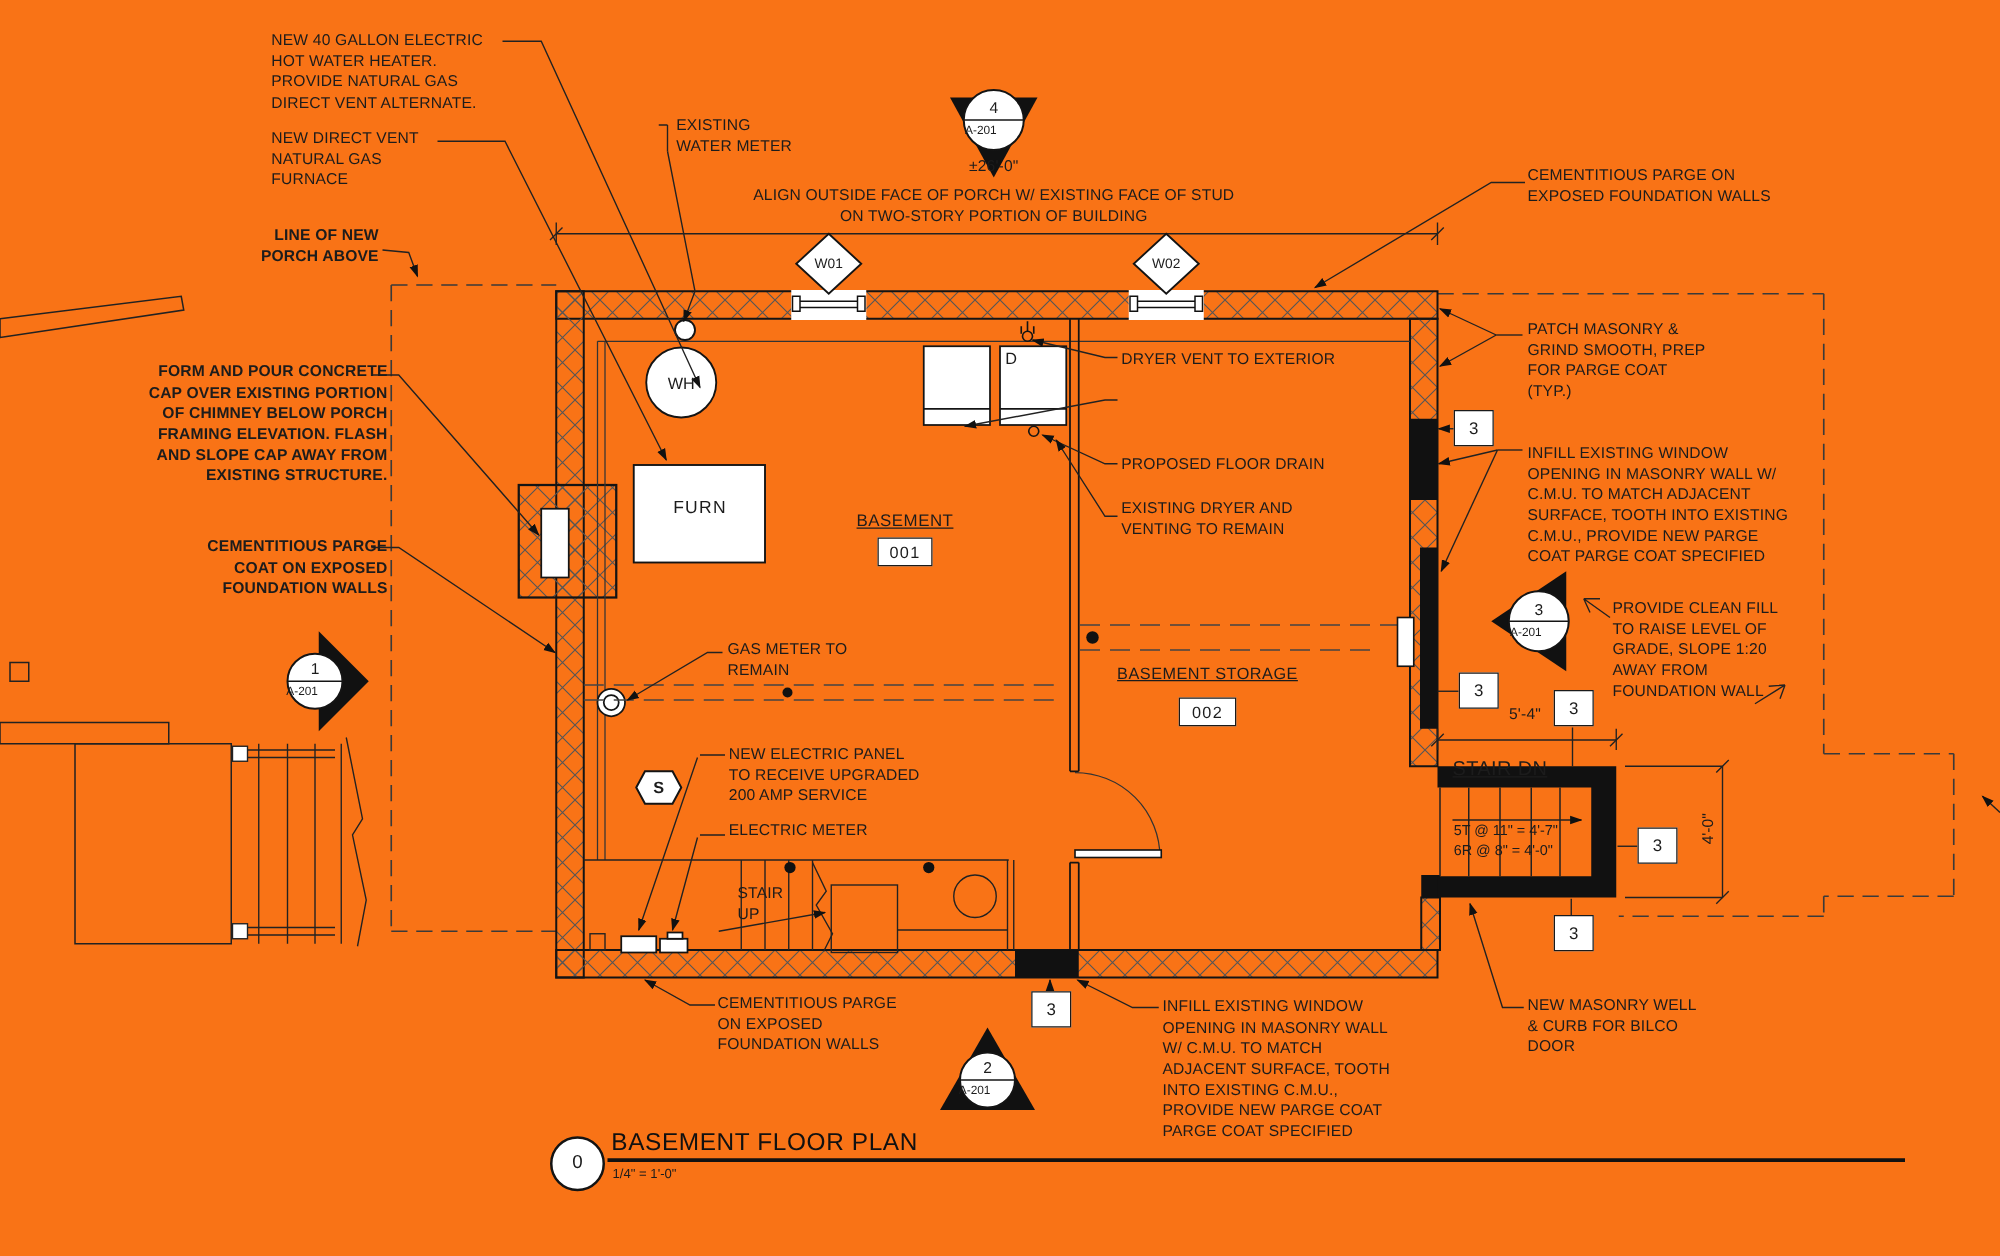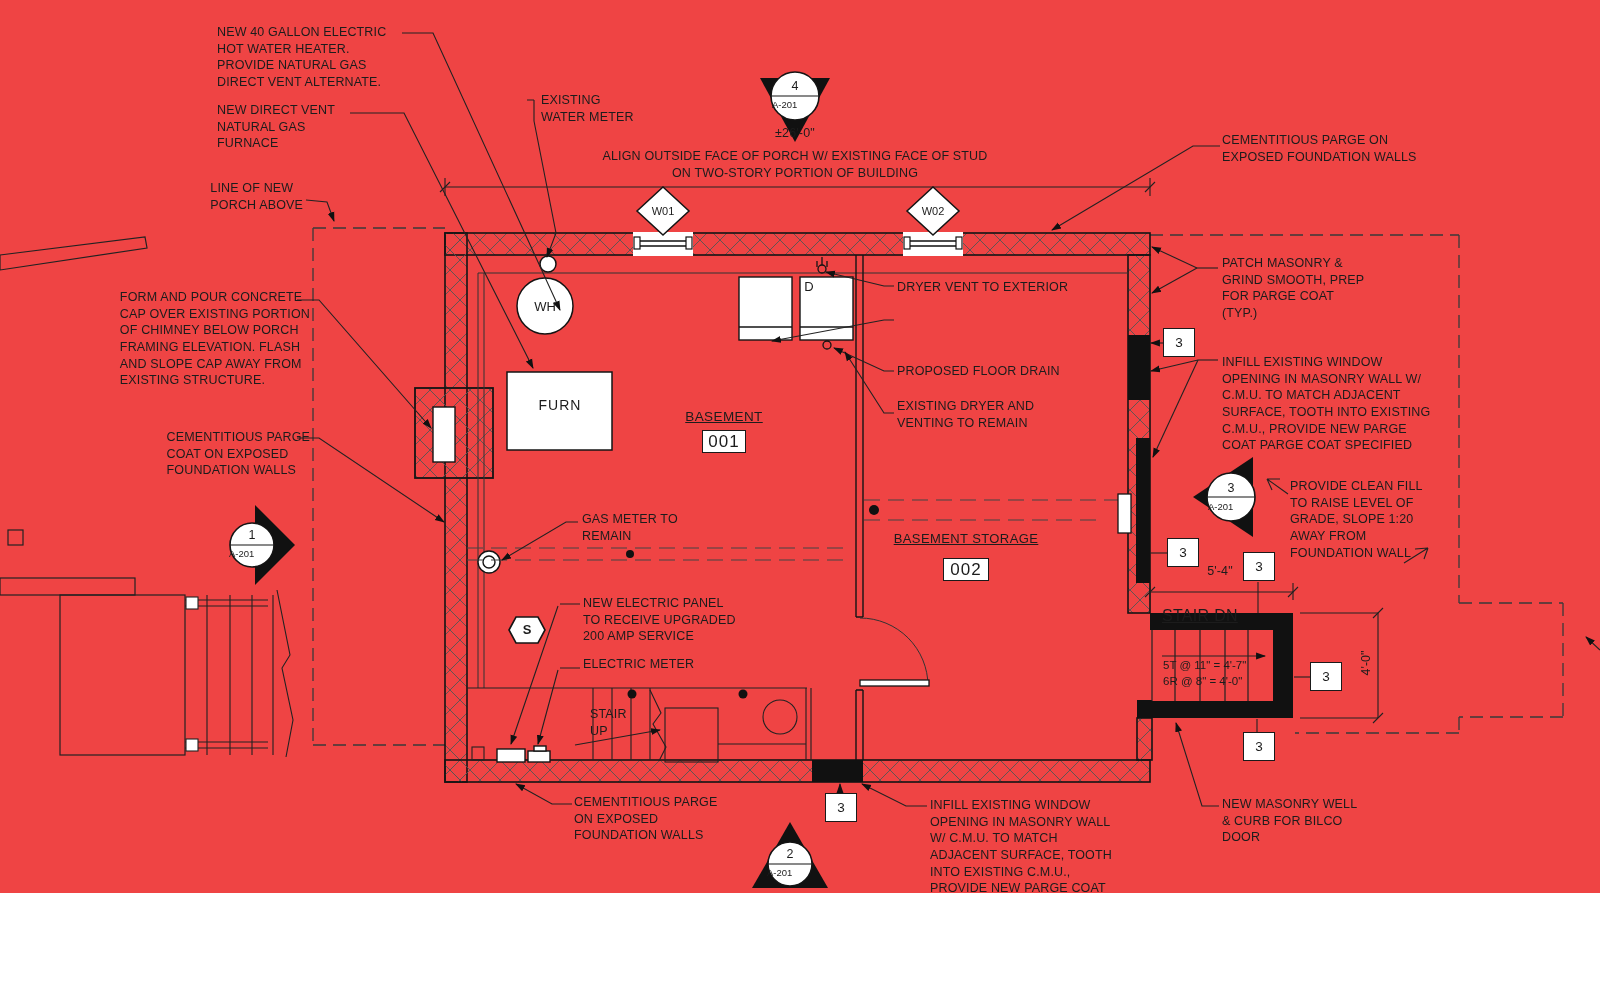--- a/index.html
+++ b/index.html
@@ -1,30 +1,30 @@
 <!DOCTYPE html>
 <html><head>
 <meta charset="utf-8">
 <style>
   html,body{margin:0;padding:0;background:#fff;}
-  #sheet{position:relative;width:1600px;height:893px;background:#ef4444;overflow:hidden;
+  #sheet{position:relative;width:1600px;height:1005px;background:#f97316;overflow:hidden;
          font-family:"Liberation Sans",sans-serif;color:#1c1c1c;}
   #plan-svg{position:absolute;left:0;top:0;}
   .ann{position:absolute;font-size:12.5px;line-height:1.33;letter-spacing:.15px;
        white-space:pre-line;color:#1c1c1c;}
-  .r{}
+  .r{text-align:right;font-weight:bold;}
   .c{text-align:center;}
   .keynote{position:absolute;width:30px;height:27px;border:1.6px solid #1a1a1a;background:#fff;
            display:flex;align-items:center;justify-content:center;font-size:13.5px;}
   .tag{position:absolute;font-size:11px;text-align:center;}
   .mnum{position:absolute;font-size:12.5px;text-align:center;}
   .msheet{position:absolute;font-size:9.5px;text-align:left;}
   .roomname{position:absolute;font-size:13.5px;text-align:center;text-decoration:underline;letter-spacing:.4px;}
   .roombox{position:absolute;border:1.5px solid #1a1a1a;background:#fff;display:flex;
-           align-items:center;justify-content:center;font-size:17px;letter-spacing:1px;text-align:right;}
+           align-items:center;justify-content:center;font-size:13px;letter-spacing:1px;text-align:right;}
   .equip{position:absolute;font-size:13px;text-align:center;}
   #title-text{position:absolute;left:489px;top:903px;font-size:19.5px;letter-spacing:.5px;color:#111;}
   #scale-text{position:absolute;left:490px;top:933px;font-size:10.5px;}
   #dim-26{position:absolute;left:735px;top:125px;width:120px;text-align:center;font-size:12.5px;}
   #dim-40{position:absolute;left:1336px;top:656px;width:60px;text-align:center;font-size:12.5px;
           transform:rotate(-90deg);}
   #stair-dn-1{position:absolute;left:1162px;top:607px;font-size:16px;letter-spacing:.3px;text-decoration:underline;}
   #stair-dn-2{position:absolute;left:1163px;top:659px;font-size:11.5px;}
   #stair-dn-3{position:absolute;left:1163px;top:675px;font-size:11.5px;}
 </style>

